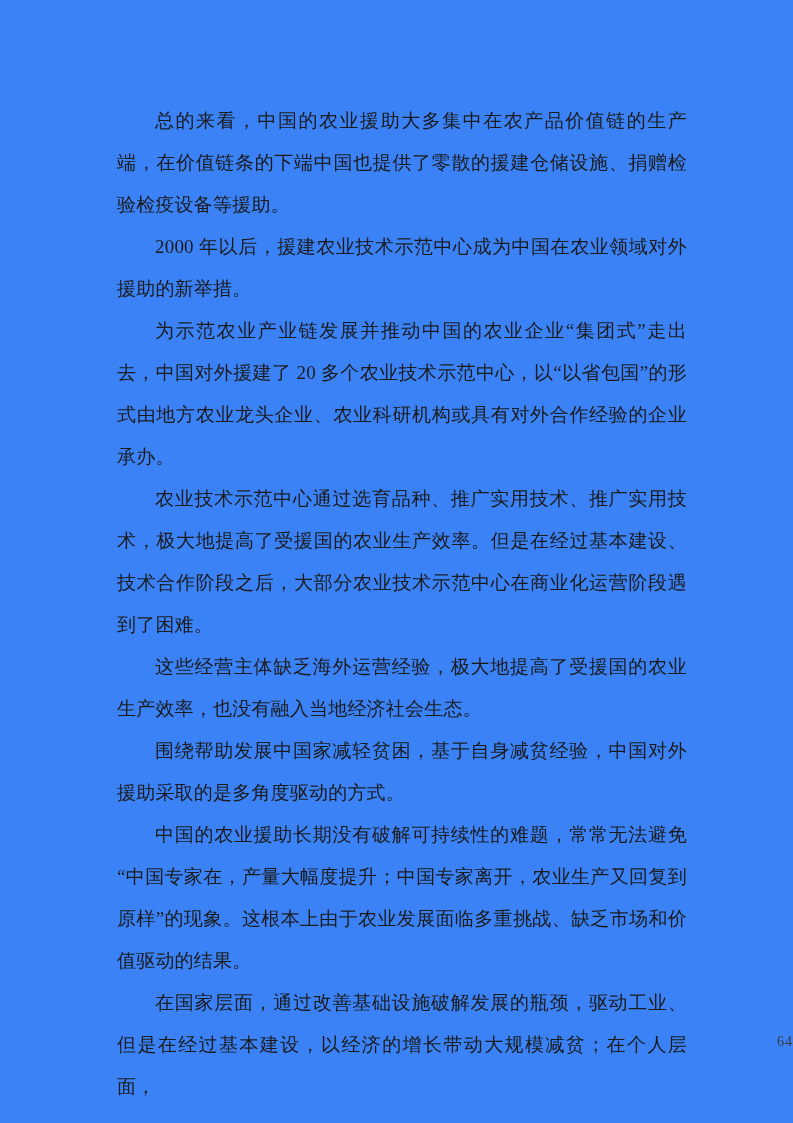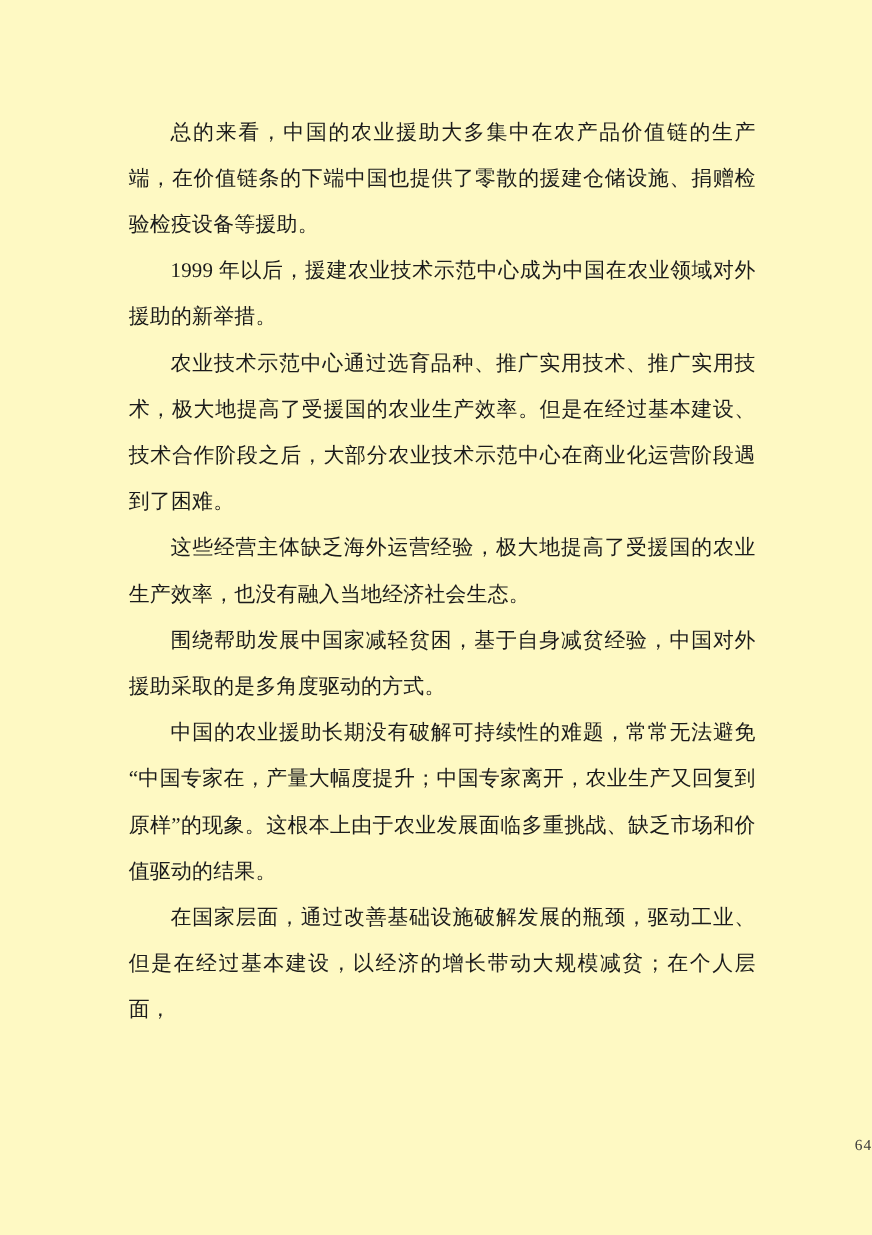--- a/index.html
+++ b/index.html
@@ -10,21 +10,21 @@
     width: 793px;
     height: 1123px;
     background: #ffffff;
     position: relative;
     overflow: hidden;
     font-family: "Liberation Serif", "DejaVu Serif", serif;
   }
   .page {
     position: absolute;
     inset: 0;
-    background: #fef9c3;
+    background: #3b82f6;
   }
   .doc-body {
     position: absolute;
     left: 117px;
     top: 100px;
     width: 570px;
     color: #1b1b1b;
     font-size: 19px;
     line-height: 42px;
     text-align: justify;
@@ -47,21 +47,22 @@
     letter-spacing: 1px;
   }
 </style>
 </head>
 <body>
 
 <div class="page">
 
   <div class="doc-body">
     <p>总的来看，中国的农业援助大多集中在农产品价值链的生产端，在价值链条的下端中国也提供了零散的援建仓储设施、捐赠检验检疫设备等援助。</p>
-    <p>1999 年以后，援建农业技术示范中心成为中国在农业领域对外援助的新举措。</p>
+    <p>2000 年以后，援建农业技术示范中心成为中国在农业领域对外援助的新举措。</p>
+    <p>为示范农业产业链发展并推动中国的农业企业“集团式”走出去，中国对外援建了 20 多个农业技术示范中心，以“以省包国”的形式由地方农业龙头企业、农业科研机构或具有对外合作经验的企业承办。</p>
     <p>农业技术示范中心通过选育品种、推广实用技术、推广实用技术，极大地提高了受援国的农业生产效率。但是在经过基本建设、技术合作阶段之后，大部分农业技术示范中心在商业化运营阶段遇到了困难。</p>
     <p>这些经营主体缺乏海外运营经验，极大地提高了受援国的农业生产效率，也没有融入当地经济社会生态。</p>
     <p>围绕帮助发展中国家减轻贫困，基于自身减贫经验，中国对外援助采取的是多角度驱动的方式。</p>
     <p>中国的农业援助长期没有破解可持续性的难题，常常无法避免“中国专家在，产量大幅度提升；中国专家离开，农业生产又回复到原样”的现象。这根本上由于农业发展面临多重挑战、缺乏市场和价值驱动的结果。</p>
     <p>在国家层面，通过改善基础设施破解发展的瓶颈，驱动工业、但是在经过基本建设，以经济的增长带动大规模减贫；在个人层面，</p>
   </div>
 
   <div class="page-number">64</div>
 
 </div>

